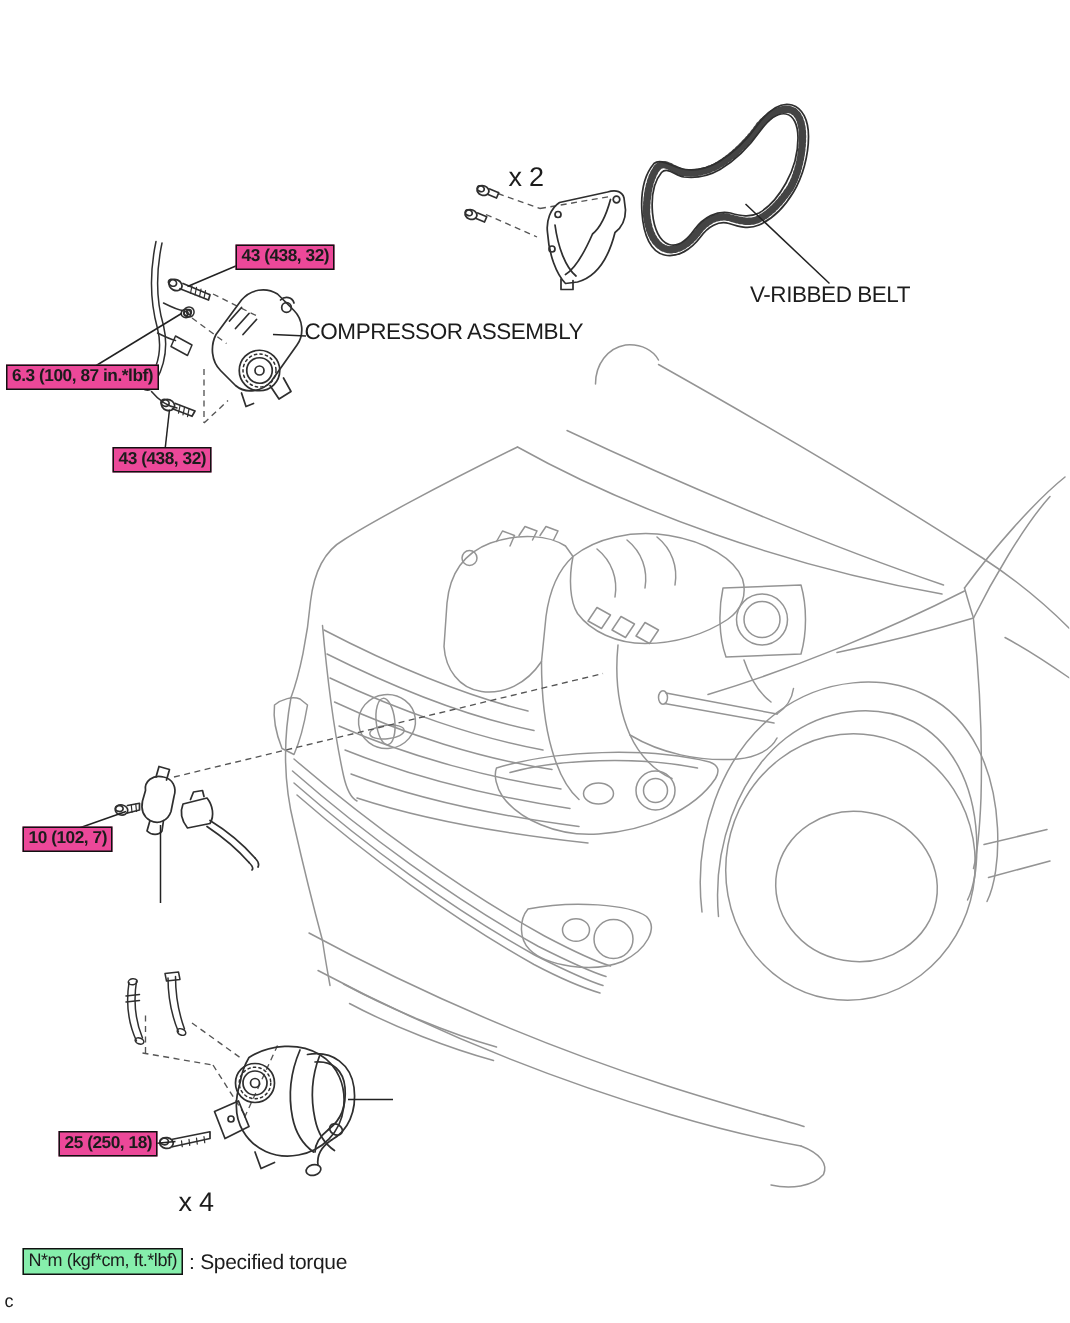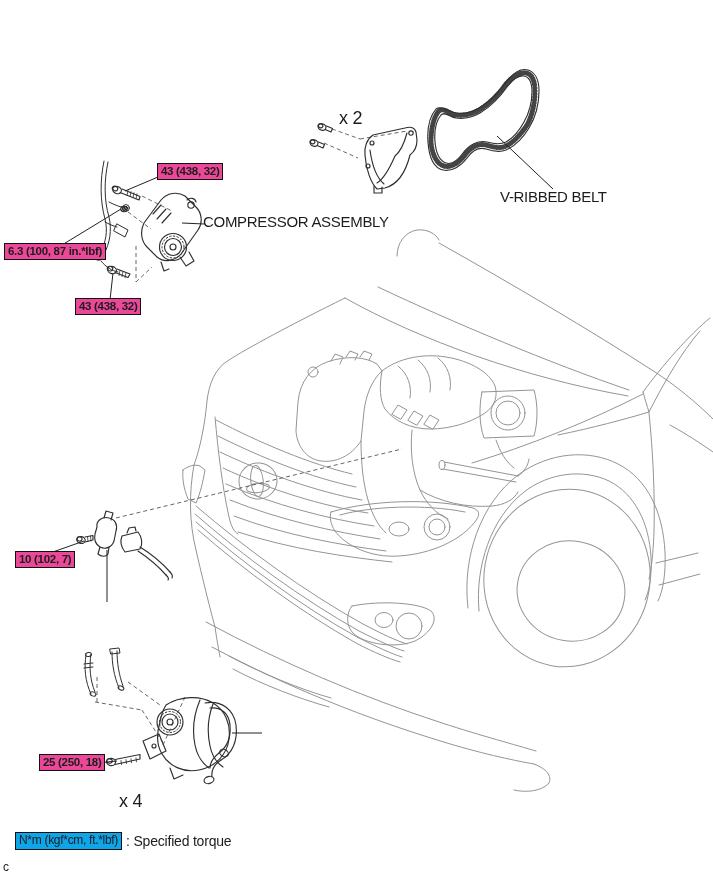--- a/index.html
+++ b/index.html
@@ -4,21 +4,21 @@
 <style>
   html,body{margin:0;padding:0;background:#fff;}
   #stage{position:relative;width:713px;height:882px;background:#ffffff;overflow:hidden;
          font-family:"Liberation Sans", sans-serif;color:#1c1c1c;}
   #art{position:absolute;left:0;top:0;}
   .lbl{position:absolute;font-size:15px;letter-spacing:-0.3px;white-space:nowrap;line-height:1.05;}
   .qty{position:absolute;font-size:18px;letter-spacing:-0.2px;white-space:nowrap;}
   .tbox{position:absolute;border:1.6px solid #111;background:#ec4899;padding:0 3px;
         font-size:11.5px;font-weight:bold;letter-spacing:-0.3px;white-space:nowrap;line-height:1.3;}
   .legend{position:absolute;display:flex;align-items:center;gap:4px;white-space:nowrap;}
-  .legend .ubox{border:1.5px solid #111;background:#0ea5e9;padding:0 3px;font-size:12px;
+  .legend .ubox{border:1.5px solid #111;background:#86efac;padding:0 3px;font-size:12px;
                 letter-spacing:-0.3px;line-height:1.3;}
   .legend .umean{font-size:14px;letter-spacing:-0.2px;}
   .foot{position:absolute;font-size:12px;}
 </style>
 </head>
 <body>
 
 <div id="stage">
 
 <svg id="art" width="713" height="882" viewBox="0 0 713 882">

